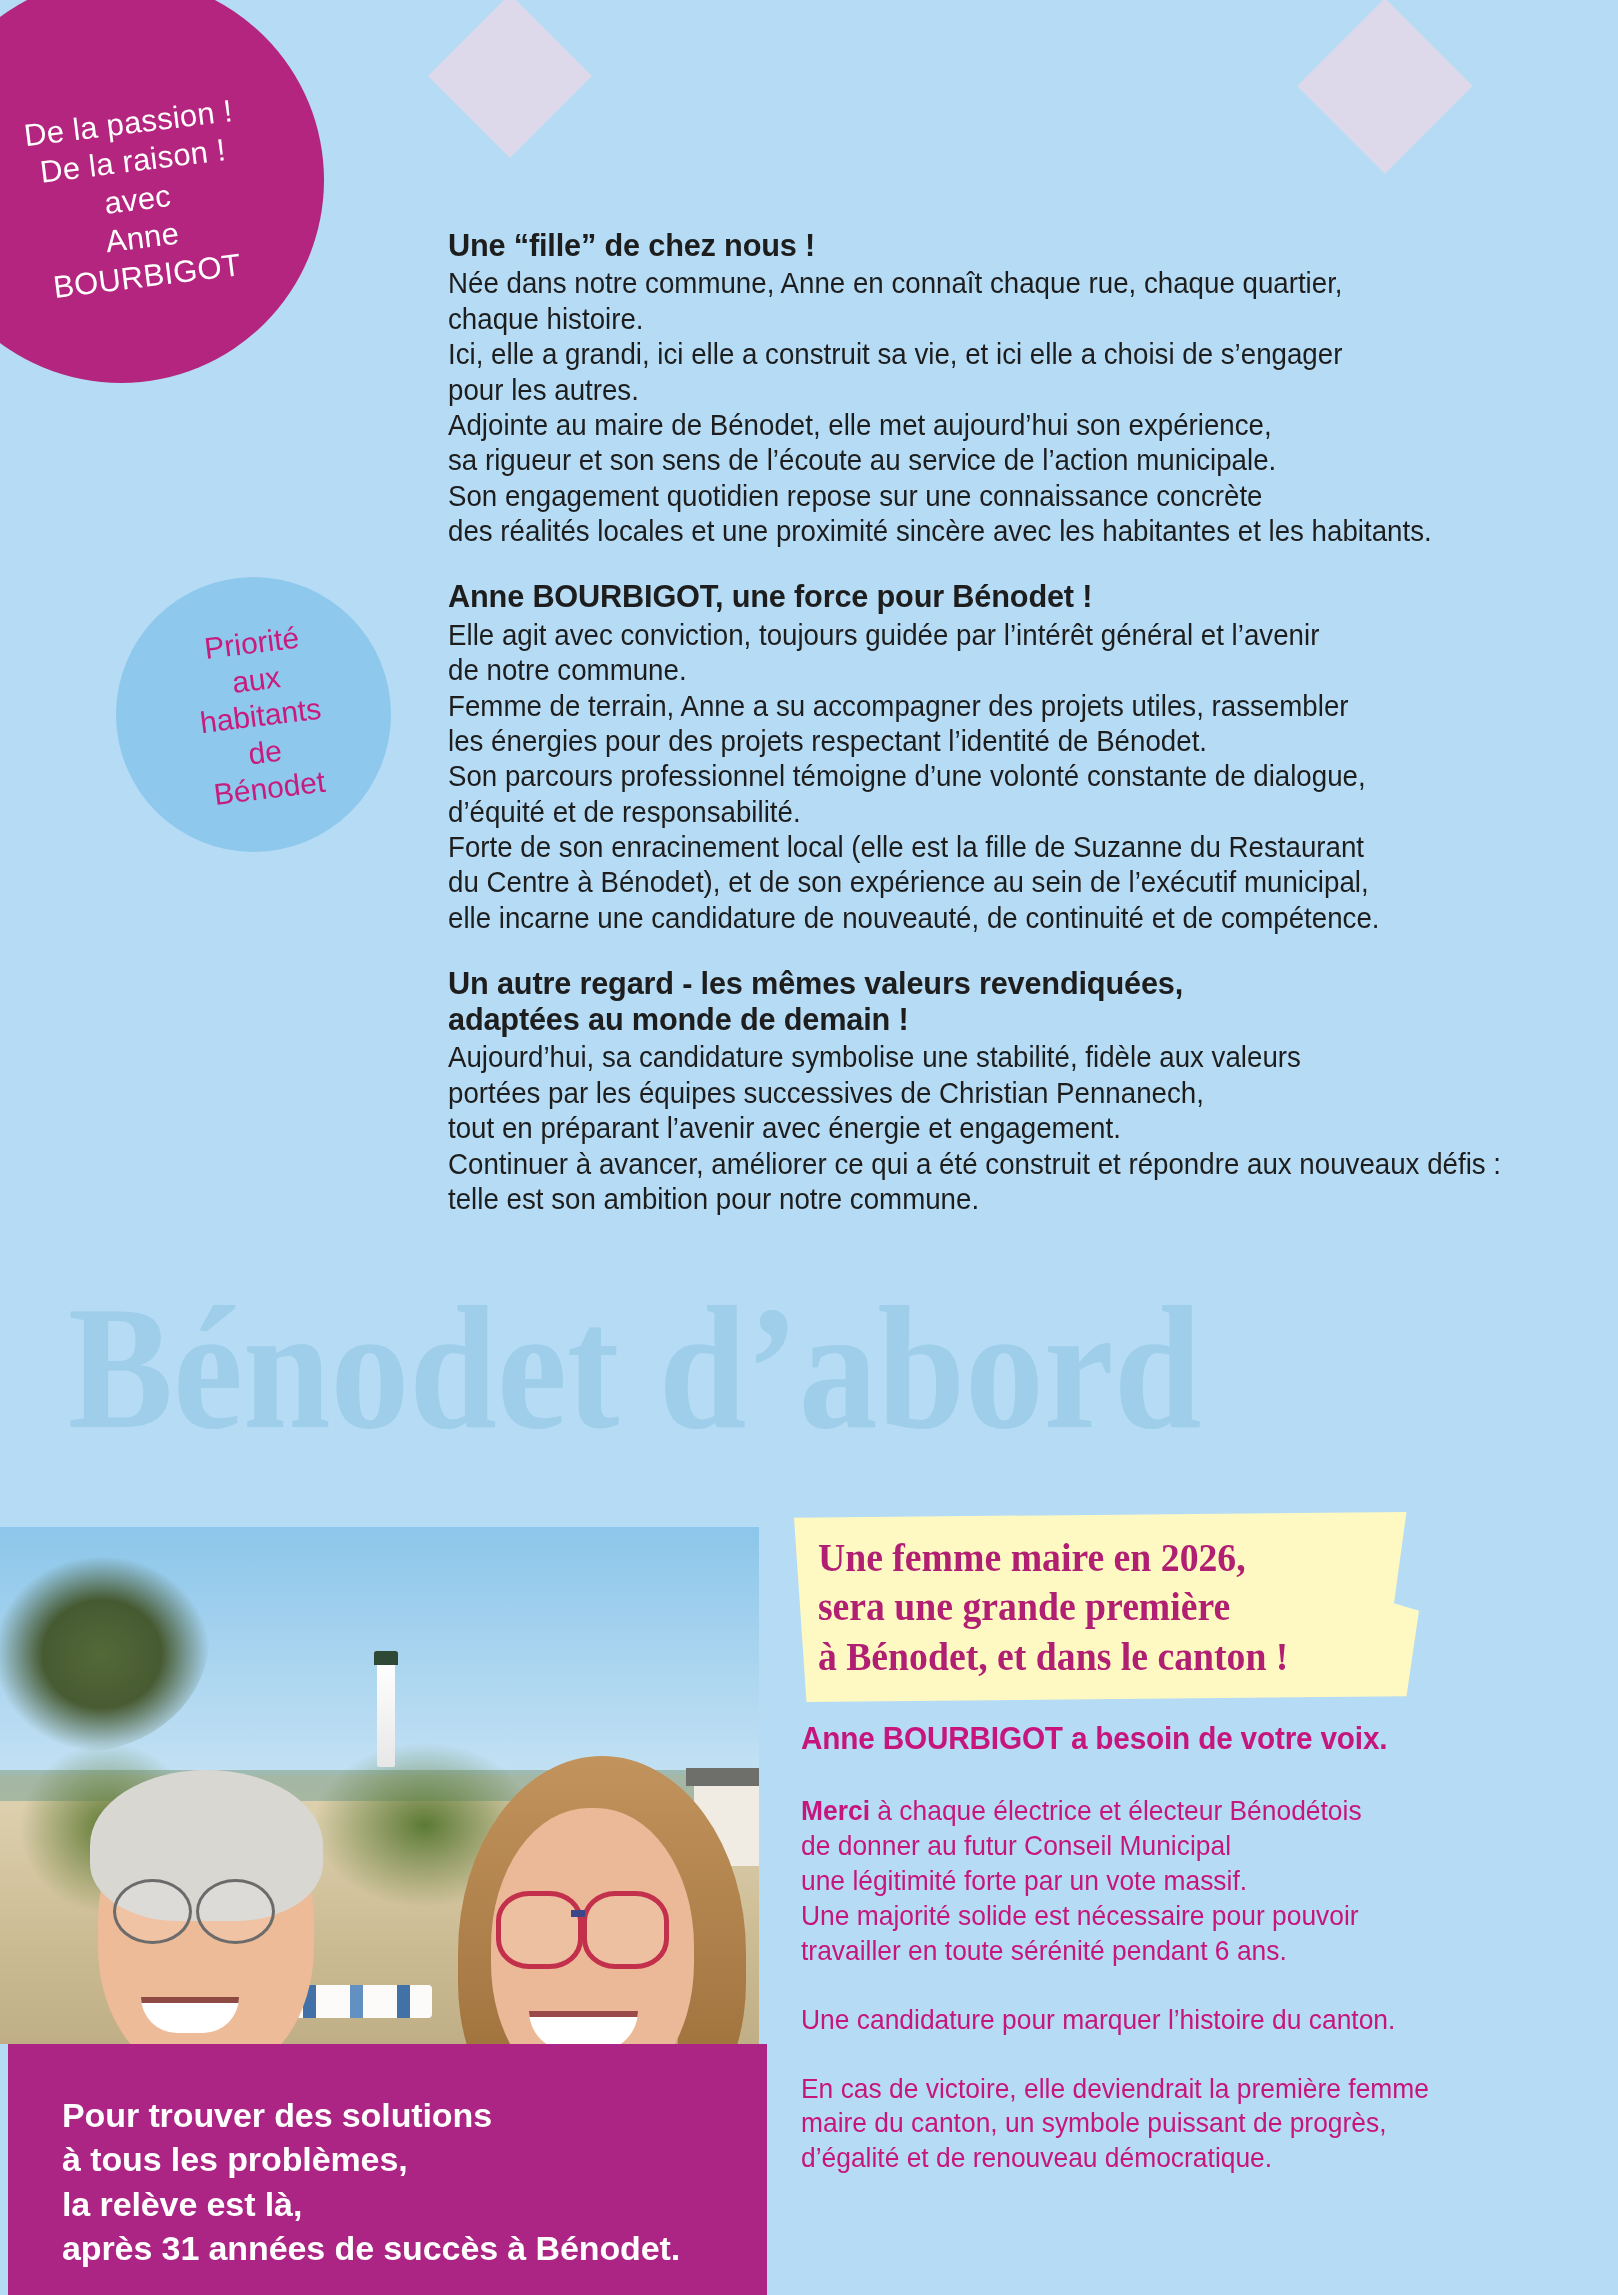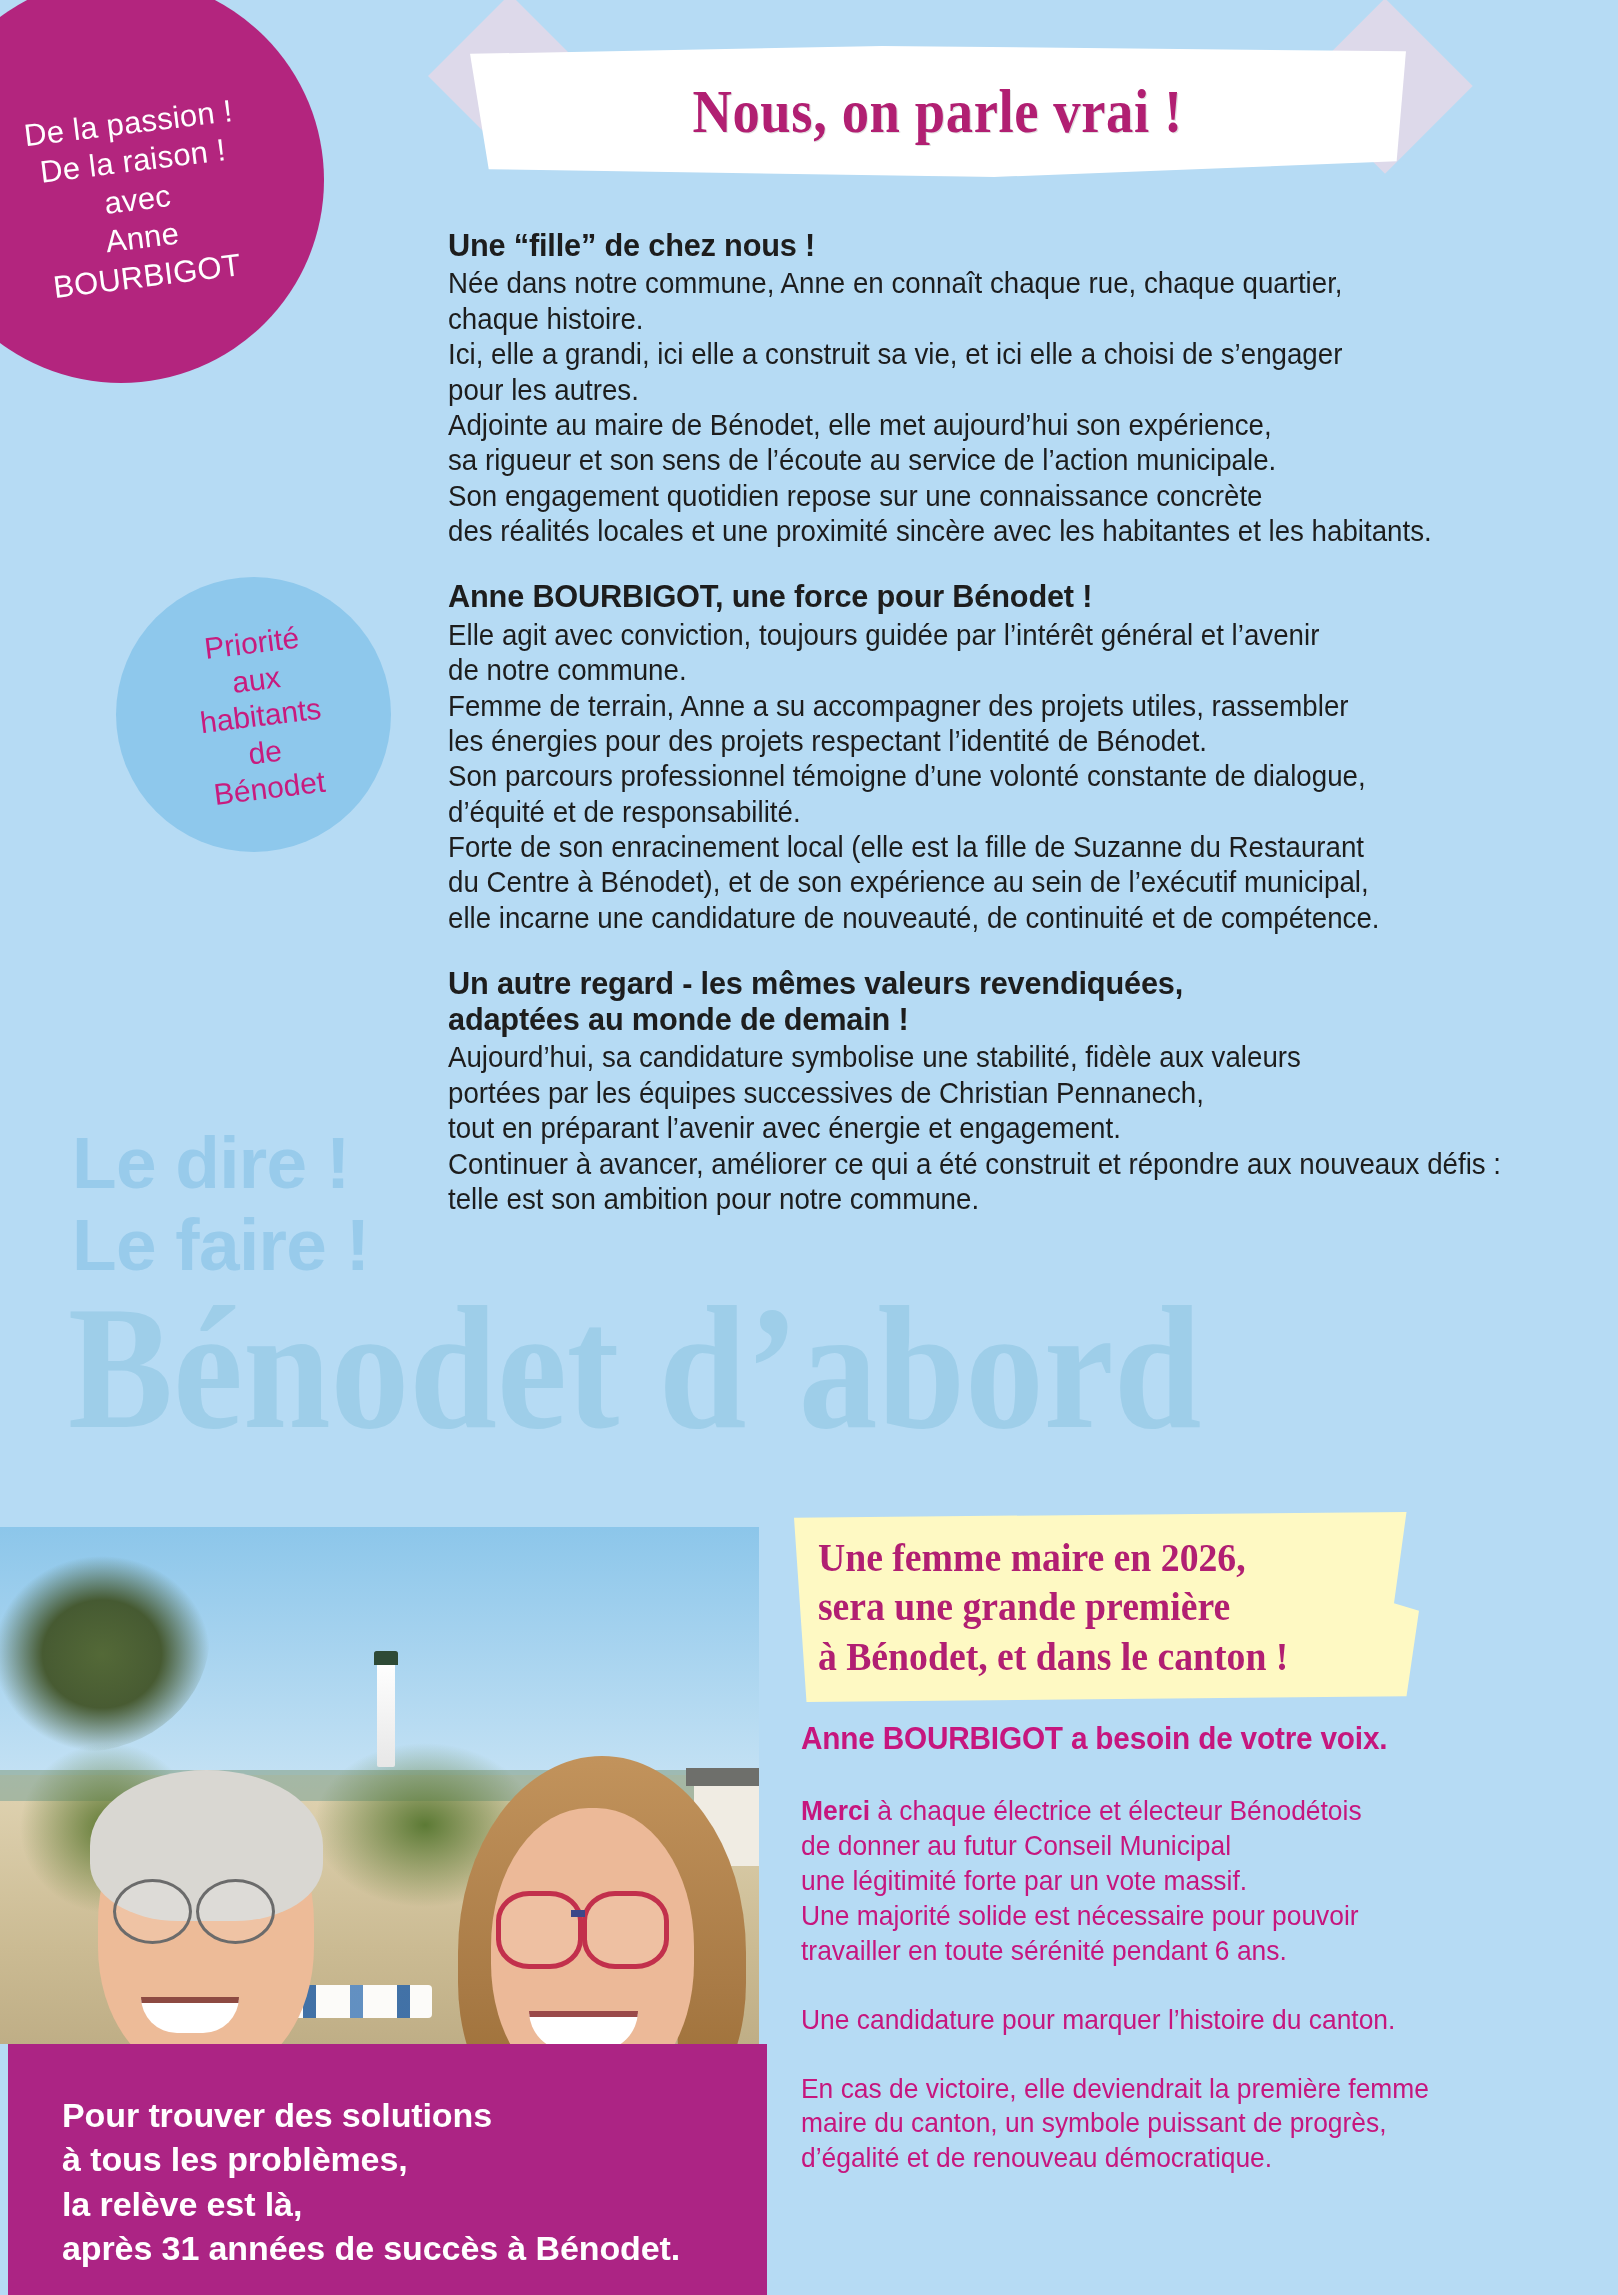--- a/index.html
+++ b/index.html
@@ -280,42 +280,37 @@
   #cta-column .cta-para b { font-weight: bold; }
 </style>
 </head>
 <body>
 
 <div id="page">
 
   <div class="pink-diamond" id="diamond-left"></div>
   <div class="pink-diamond" id="diamond-right"></div>
 
-  <div id="headline-ribbon">
-    <div class="headline">Nous, on parle vrai !</div>
-  </div>
 
   <div id="passion-badge">
     <div class="badge-text">De la passion !
 De la raison !
 avec
 Anne
 BOURBIGOT</div>
   </div>
 
   <div id="priority-badge">
     <div class="badge-text">Priorité
 aux
 habitants
 de
 Bénodet</div>
   </div>
 
-  <div id="tagline-watermark">Le dire !
-Le faire !</div>
   <div id="brand-watermark">Bénodet d’abord</div>
 
   <div id="body-column">
 
     <div class="sec">
       <div class="sec-title">Une “fille” de chez nous !</div>
       <div class="sec-body">Née dans notre commune, Anne en connaît chaque rue, chaque quartier,
 chaque histoire.
 Ici, elle a grandi, ici elle a construit sa vie, et ici elle a choisi de s’engager
 pour les autres.

